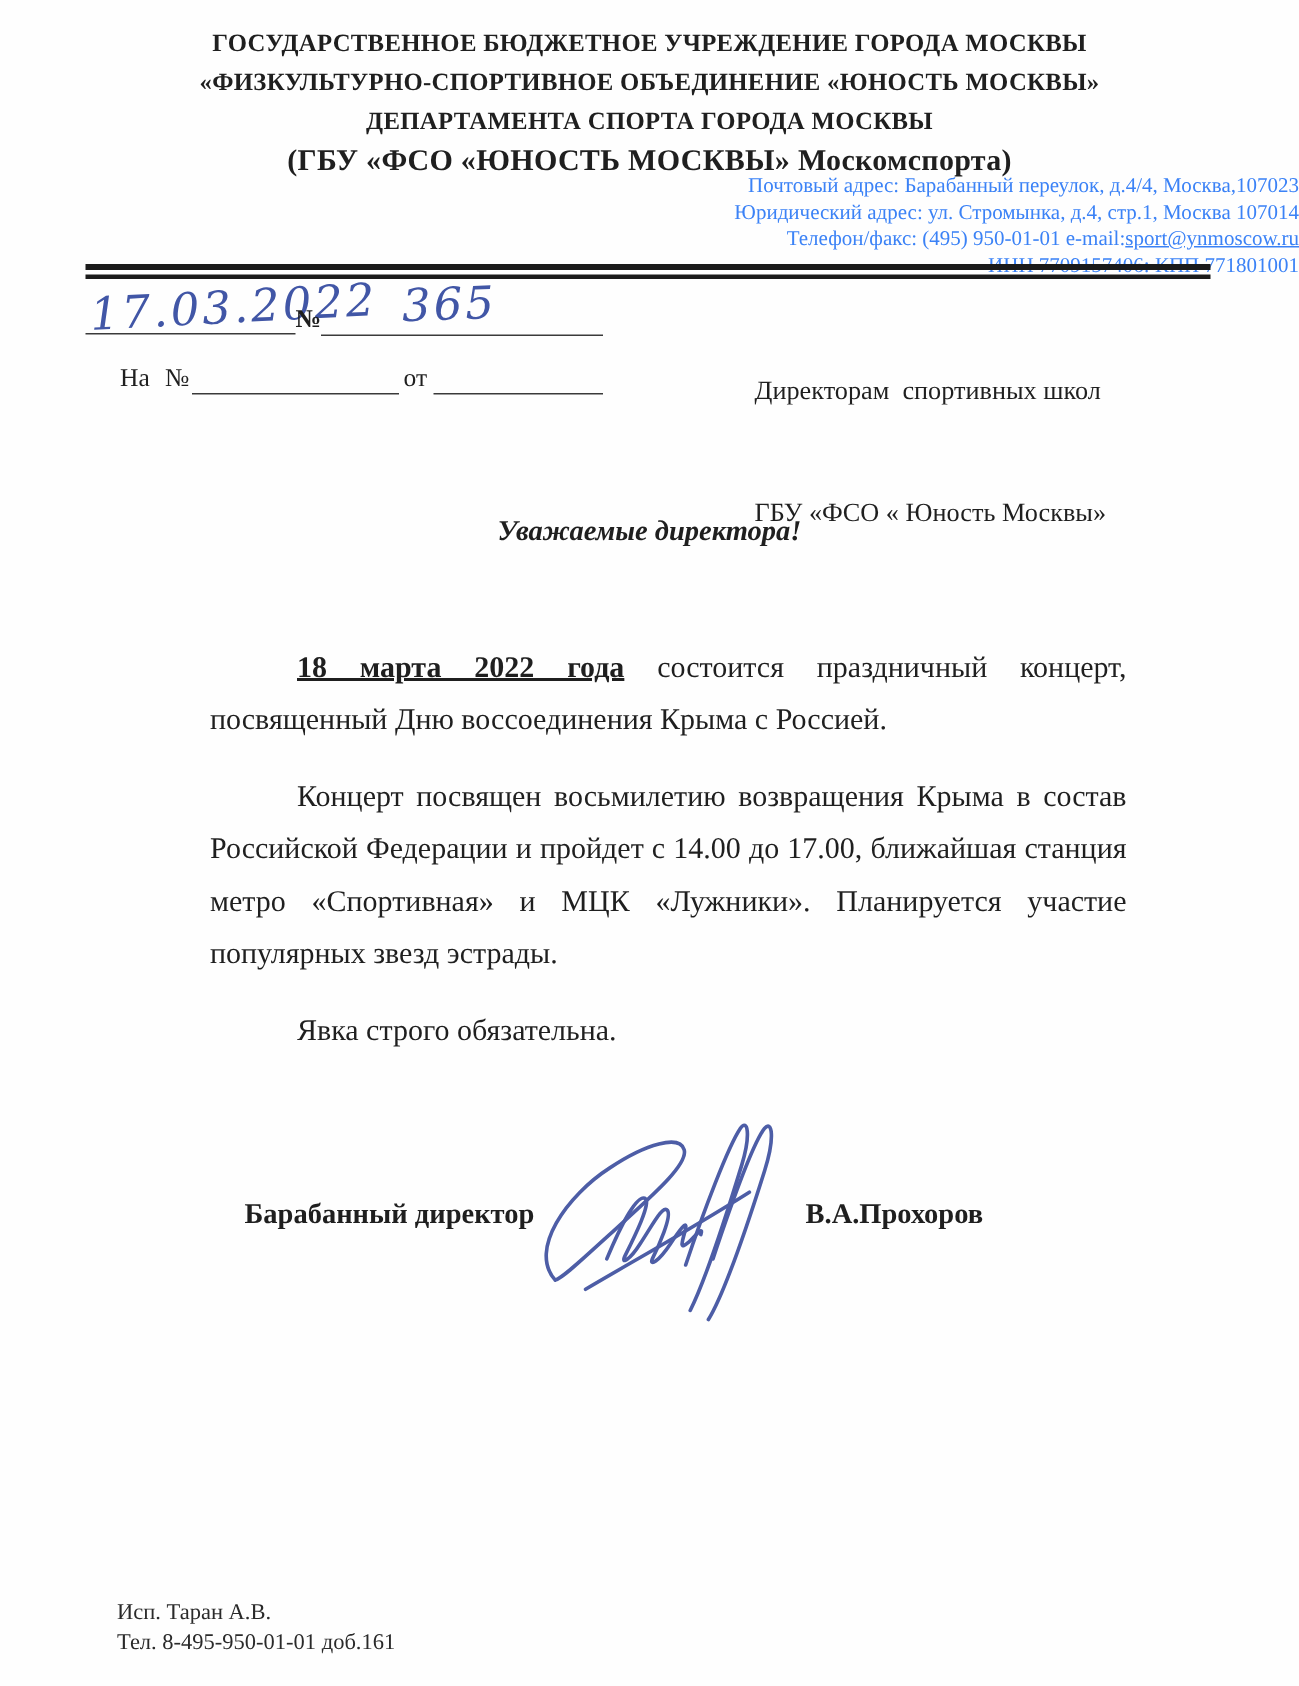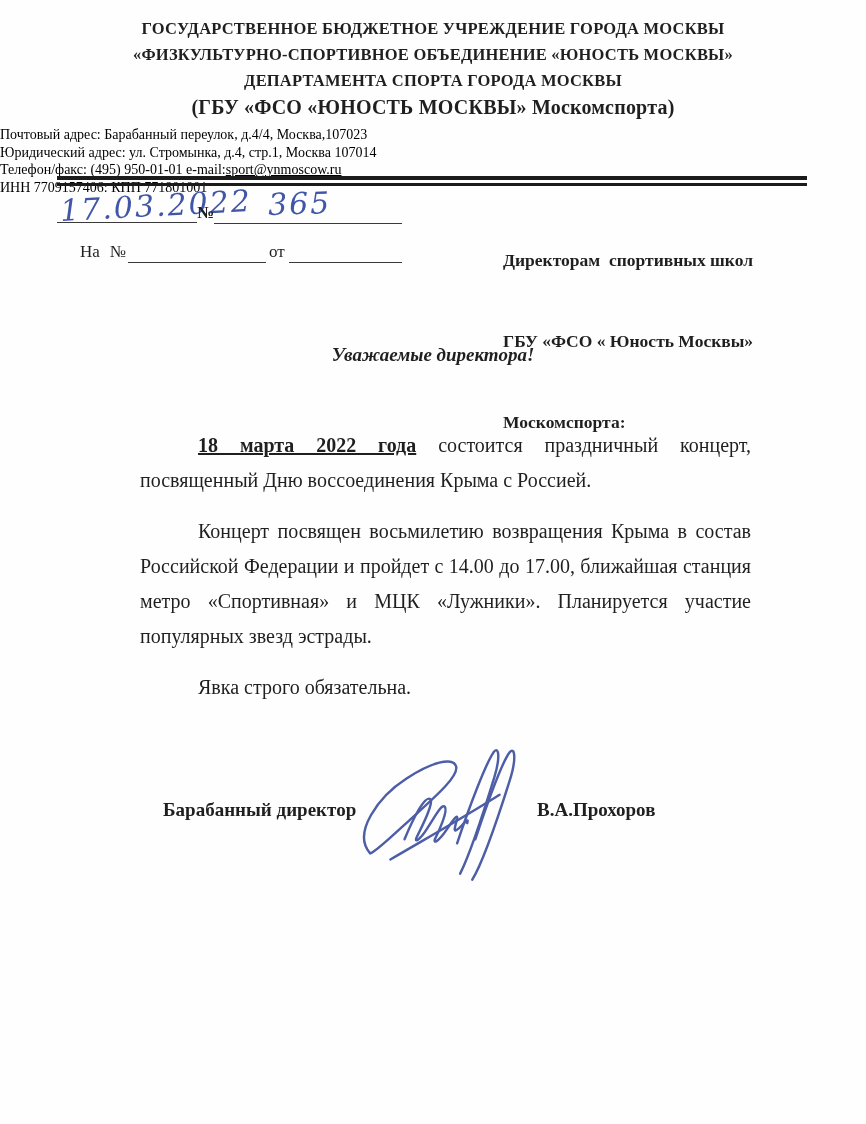--- a/index.html
+++ b/index.html
@@ -8,22 +8,22 @@
     width:866px;height:1124px;
     background:#fefefe;
     font-family:"Liberation Serif","DejaVu Serif",serif;
     color:#1f1f1f;
     overflow:hidden;
   }
   
   .org-block{position:absolute;top:16px;left:0;width:866px;text-align:center;}
   .org-line{font-weight:bold;font-size:16.5px;line-height:26px;letter-spacing:.2px;}
   .org-line.big{font-size:20px;line-height:27px;}
-  .addr-block{position:absolute;top:126px;left:0;width:866px;text-align:left;
-              font-size:14px;line-height:17.5px;color:#000000;}
+  .addr-block{position:absolute;top:116px;left:0;width:866px;text-align:right;
+              font-size:14px;line-height:17.5px;color:#3b82f6;}
   .email-underline{text-decoration:underline;}
   .rule{position:absolute;left:57px;width:750px;height:4px;background:transparent;}
   .rule-top{top:176px;height:3.5px;background:#1b1b1b;}
   .rule-bottom{top:182.5px;height:3.5px;background:#1b1b1b;}
   
   .hand{
     font-style:italic;
     color:#4156a6;
     font-size:30px;
     letter-spacing:2px;
@@ -34,21 +34,21 @@
   .u-line{position:absolute;height:0;border-bottom:1.5px solid #3a3a3a;}
   .ul-date{left:57px;top:222px;width:140px;}
   .ul-number{left:214px;top:223px;width:188px;}
   .no-sign{position:absolute;left:197px;top:203px;font-size:17px;font-weight:bold;}
   .reply-label{position:absolute;left:80px;top:242px;font-size:17px;word-spacing:6px;}
   .ul-reply-no{left:128px;top:262px;width:138px;}
   .from-label{position:absolute;left:269px;top:242px;font-size:17px;}
   .ul-reply-from{left:289px;top:262px;width:113px;}
   
   .recipient{position:absolute;left:503px;top:193px;width:320px;
-             font-weight:bold;font-size:17.5px;line-height:27px;white-space:pre-wrap;}
+             font-weight:normal;font-size:17.5px;line-height:27px;white-space:pre-wrap;}
   
   .salutation{position:absolute;top:344px;left:0;width:866px;text-align:center;
               font-weight:bold;font-size:19px;font-style:italic;}
   .body-text{position:absolute;top:412px;left:124px;width:643px;
              font-size:20px;line-height:35px;text-align:justify;}
   .body-text p{margin:16px;text-indent:58px;}
   .lead-date{font-weight:bold;text-decoration:underline;}
   .p4 span{}
   
   .signer-title{position:absolute;left:163px;top:799px;font-weight:bold;font-size:19px;}
@@ -86,21 +86,20 @@
   <div class="hand hw-number">365</div>
 
   <div class="reply-label">На №</div>
   <div class="u-line ul-reply-no"></div>
   <div class="from-label">от</div>
   <div class="u-line ul-reply-from"></div>
 
   <div class="recipient">
     <div>Директорам  спортивных школ</div>
     <div>ГБУ «ФСО « Юность Москвы»</div>
-    <div>Москомспорта:</div>
   </div>
 
   <div class="salutation">Уважаемые директора!</div>
 
   <div class="body-text">
     <p><span class="lead-date">18 марта 2022 года</span><span> состоится праздничный концерт, посвященный Дню воссоединения Крыма с Россией.</span></p>
     <p>Концерт посвящен восьмилетию возвращения Крыма в состав Российской Федерации и пройдет с 14.00 до 17.00, ближайшая станция метро «Спортивная» и МЦК «Лужники». Планируется участие популярных звезд эстрады.</p>
     <p class="p4"><span>Явка строго обязательна.</span></p>
   </div>
 
@@ -111,14 +110,18 @@
       <path d="M14,112 C-4,92 22,56 50,38 C74,22 96,16 99,26 C102,36 76,58 52,80 C34,96 20,110 14,112"></path>
       <path d="M48,98 C58,74 68,56 73,58 C78,60 66,84 60,96 C57,102 63,99 70,88 C78,76 85,62 88,66 C91,70 82,90 78,98 C76,103 82,100 90,88 C96,79 101,72 100,78 C98,86 95,93 102,87 C107,82 112,76 110,82"></path>
       <path d="M100,102 C112,66 128,24 136,12 C141,5 143,16 137,36 C126,72 112,114 103,132"></path>
       <path d="M118,98 C130,62 144,22 152,12 C157,6 159,18 152,40 C140,78 126,120 115,138"></path>
       <path d="M34,118 C68,98 104,78 142,54"></path>
     </g>
   </svg>
 
   <div class="signer-name">В.А.Прохоров</div>
 
+  <div class="footer">
+    <div>Исп. Таран А.В.</div>
+    <div>Тел. 8-495-950-01-01 доб.161</div>
+  </div>
 
 </div>
 
 </body></html>

